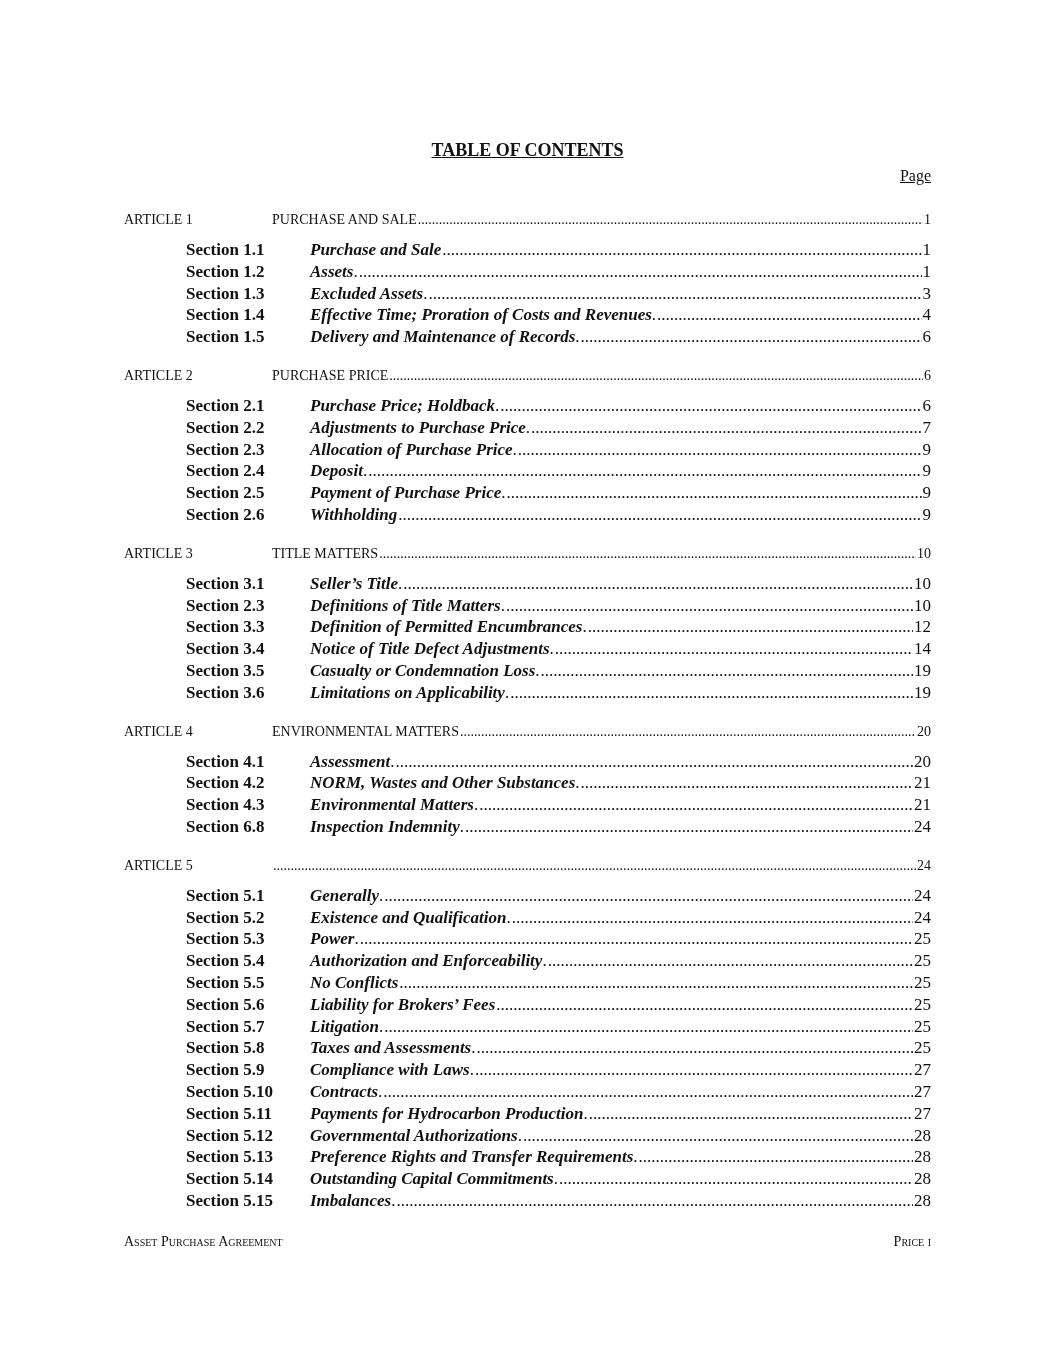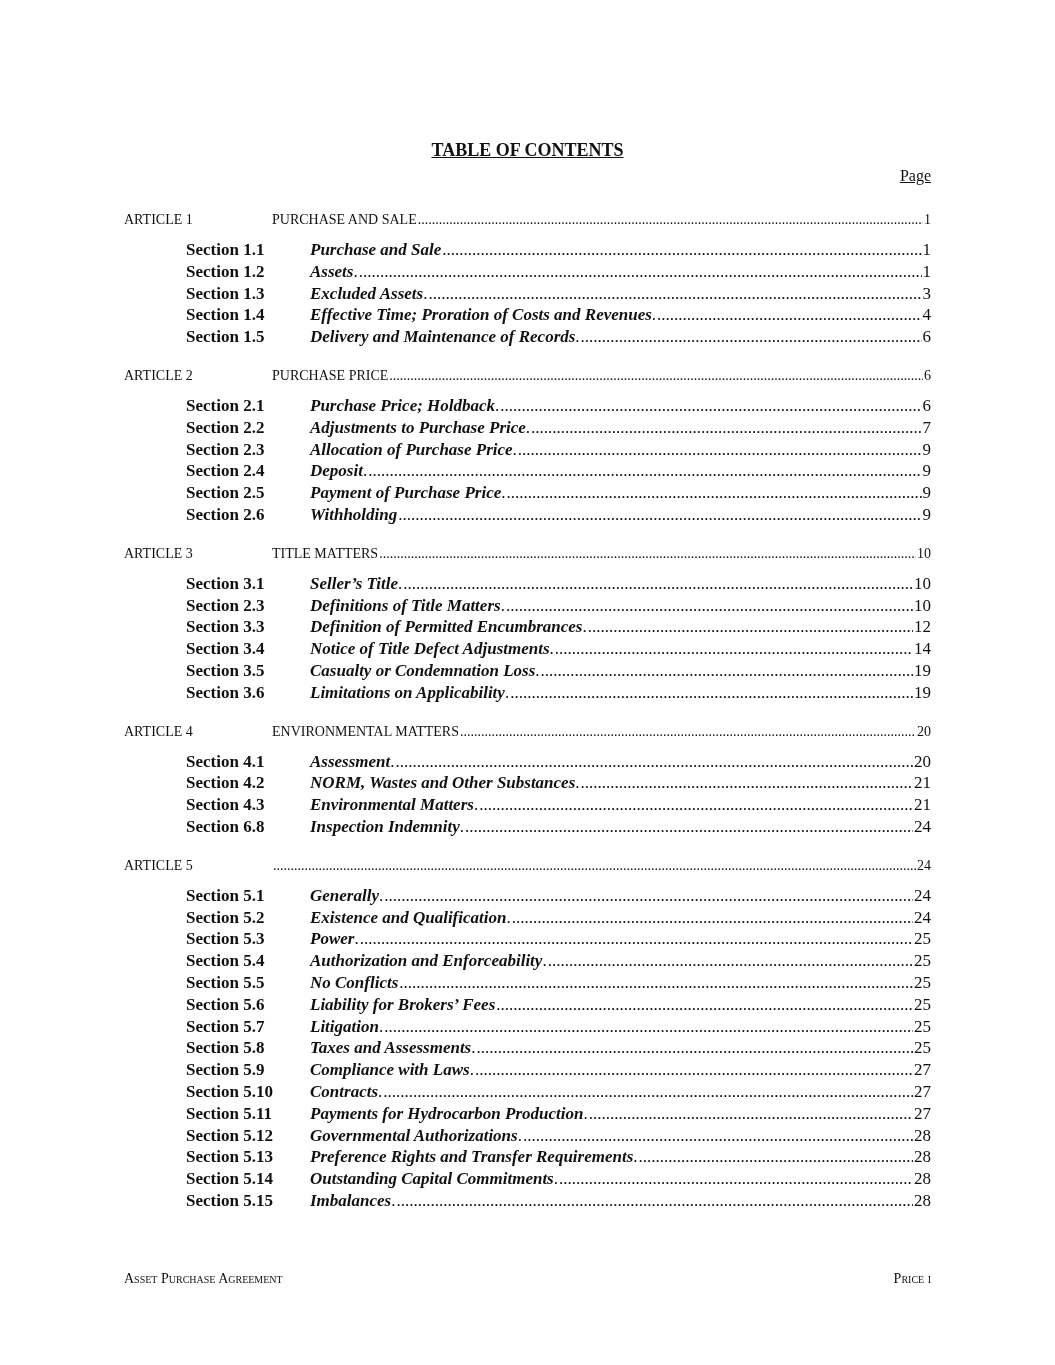--- a/index.html
+++ b/index.html
@@ -33,21 +33,21 @@
   .pg { flex: none; text-align: right; }
   .sections { margin-top: 8px; margin-bottom: 17px; }
   .section {
     display: flex; align-items: flex-end; height: 21.8px; font-size: 17px; line-height: 21.8px;
     padding-left: 62px;
   }
   .section .num { width: 124px; flex: none; font-weight: bold; }
   .section .t { flex: none; white-space: nowrap; font-weight: bold; font-style: italic; }
   .section .p { flex: none; }
   .footer {
-    position: absolute; top: 1271px; left: 124px; width: 807px;
+    position: absolute; top: 1234px; left: 124px; width: 807px;
     display: flex; justify-content: space-between;
     font-size: 14px; font-variant: small-caps; font-family: Liberation Serif, serif;
   }
 </style>
 </head>
 <body>
 
 <div class="page">
   <div class="title">TABLE OF CONTENTS</div>
   <div class="page-label">Page</div>

